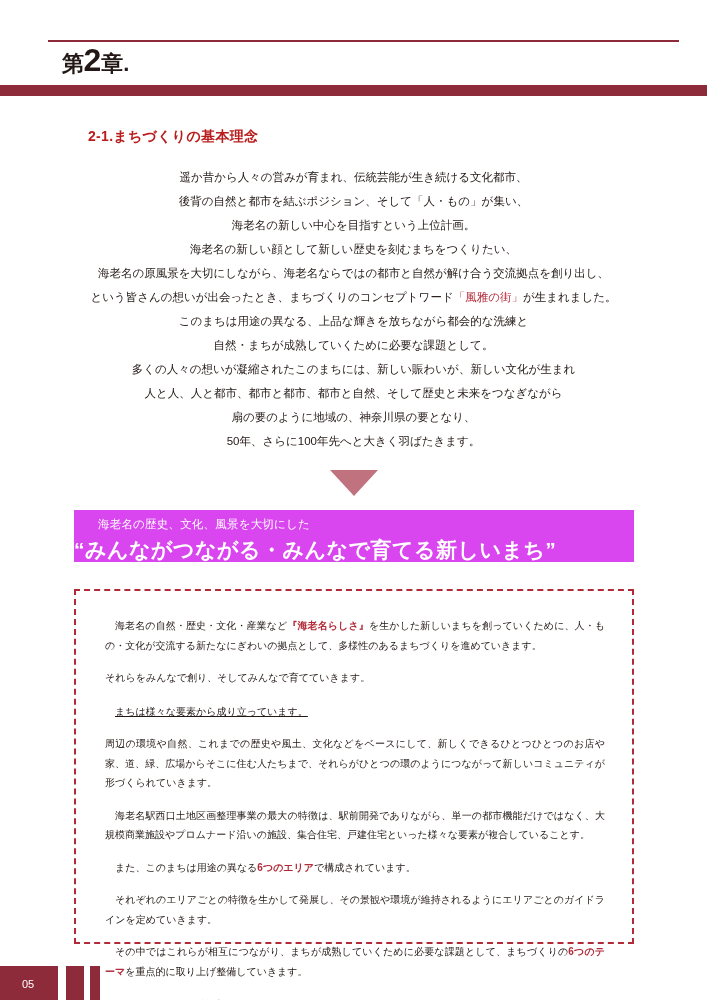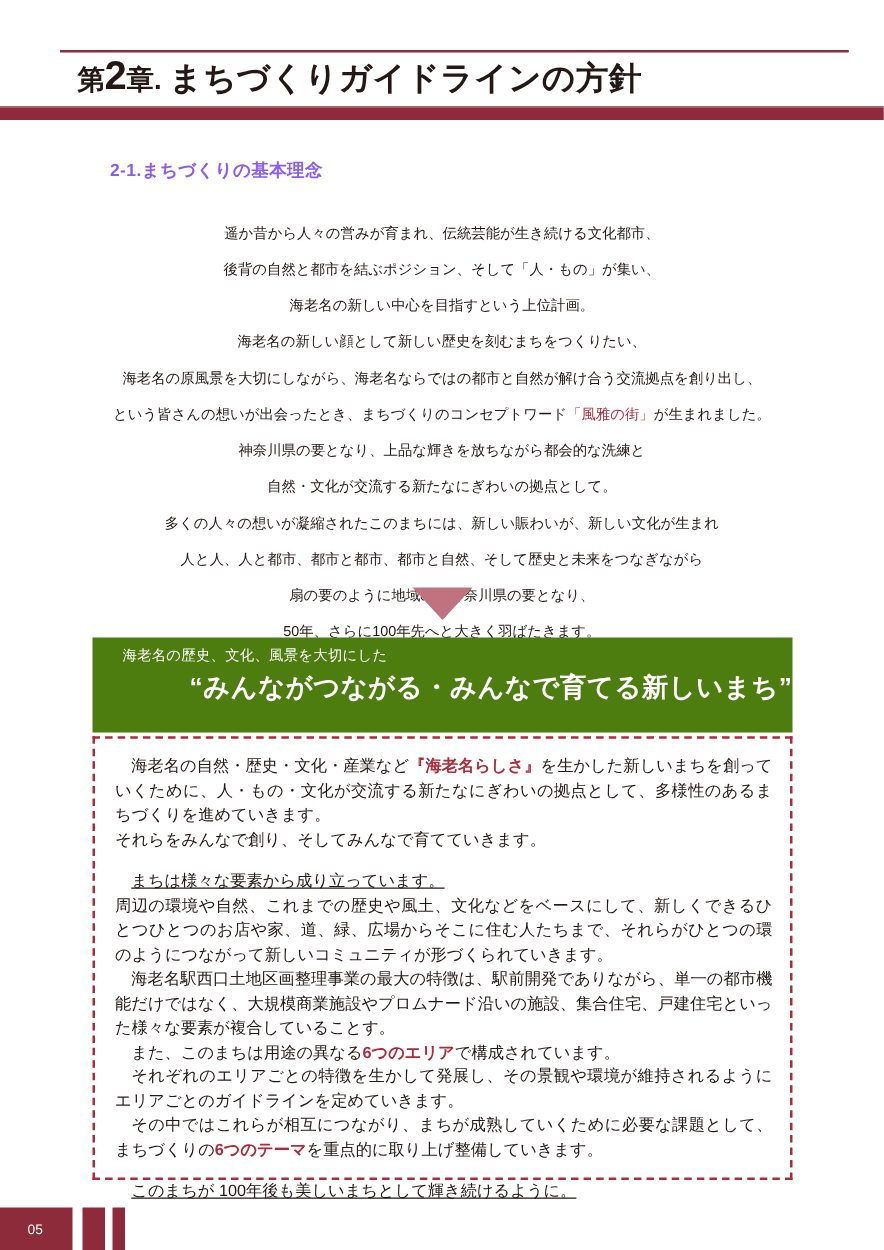--- a/index.html
+++ b/index.html
@@ -81,34 +81,34 @@
     letter-spacing: 0.5px;
   }
 
   
   .section-heading {
     position: absolute;
     left: 88px;
     top: 128px;
     font-size: 14px;
     font-weight: bold;
-    color: #8b5cf6;
+    color: #b91c1c;
     letter-spacing: 0.3px;
   }
 
   
   .lead {
     position: absolute;
     left: 40px;
     top: 168px;
     width: 627px;
     text-align: center;
   }
   .lead p {
-    margin: 10px 0 5px 0;
+    margin: 0 0 5px 0;
     font-size: 11.5px;
     line-height: 19px;
     color: #231815;
   }
   .lead .accent {
     color: #b02a37;
   }
 
   
   .arrow-wrap {
@@ -126,53 +126,53 @@
     border-right: 24px solid transparent;
     border-top: 26px solid #c0737e;
   }
 
   
   .banner {
     position: absolute;
     left: 74px;
     top: 510px;
     width: 560px;
-    height: 76px;
-    background: #4d7c0f;
+    height: 52px;
+    background: #d946ef;
     color: #ffffff;
     box-sizing: border-box;
     padding: 7px 0 0 0;
   }
   .banner .sub {
     font-size: 11.5px;
     margin-left: 24px;
     letter-spacing: 0.2px;
   }
   .banner .main {
     font-size: 21px;
     font-weight: bold;
-    text-align: right;
+    text-align: left;
     margin-top: 4px;
     letter-spacing: 0.5px;
   }
 
   
   .body-box {
     position: absolute;
     left: 74px;
     top: 589px;
     width: 560px;
     height: 355px;
     border: 2px dashed #b02a37;
     box-sizing: border-box;
     padding: 12px 14px 12px 16px;
   }
   .body-box p {
-    margin: 0;
-    font-size: 13px;
+    margin: 13px;
+    font-size: 10px;
     line-height: 19.5px;
     color: #231815;
     text-align: justify;
   }
   .body-box p.indent {
     text-indent: 1em;
   }
   .body-box p.gap {
     margin-top: 14px;
     text-decoration: underline;
@@ -225,39 +225,38 @@
 </style>
 </head>
 <body>
 
 <div class="title-band">
   <div class="rule-top"></div>
   <div class="title-row">
     <span class="chapter-pre">第</span>
     <span class="chapter-num">2</span>
     <span class="chapter-post">章.</span>
-    <span class="chapter-title">まちづくりガイドラインの方針</span>
   </div>
   <div class="rule-bottom-thin"></div>
   <div class="rule-bottom"></div>
 </div>
 
 <div class="section-heading">2-1.まちづくりの基本理念</div>
 
 <div class="lead">
   <p>遥か昔から人々の営みが育まれ、伝統芸能が生き続ける文化都市、</p>
   <p>後背の自然と都市を結ぶポジション、そして「人・もの」が集い、</p>
   <p>海老名の新しい中心を目指すという上位計画。</p>
   <p>海老名の新しい顔として新しい歴史を刻むまちをつくりたい、</p>
   <p>海老名の原風景を大切にしながら、海老名ならではの都市と自然が解け合う交流拠点を創り出し、</p>
   <p>
     <span>という皆さんの想いが出会ったとき、まちづくりのコンセプトワード</span><span class="accent">「風雅の街」</span><span>が生まれました。</span>
   </p>
-  <p>神奈川県の要となり、上品な輝きを放ちながら都会的な洗練と</p>
-  <p>自然・文化が交流する新たなにぎわいの拠点として。</p>
+  <p>このまちは用途の異なる、上品な輝きを放ちながら都会的な洗練と</p>
+  <p>自然・まちが成熟していくために必要な課題として。</p>
   <p>多くの人々の想いが凝縮されたこのまちには、新しい賑わいが、新しい文化が生まれ</p>
   <p>人と人、人と都市、都市と都市、都市と自然、そして歴史と未来をつなぎながら</p>
   <p>扇の要のように地域の、神奈川県の要となり、</p>
   <p>50年、さらに100年先へと大きく羽ばたきます。</p>
 </div>
 
 <div class="arrow-wrap">
   <span class="arrow"></span>
 </div>
 

